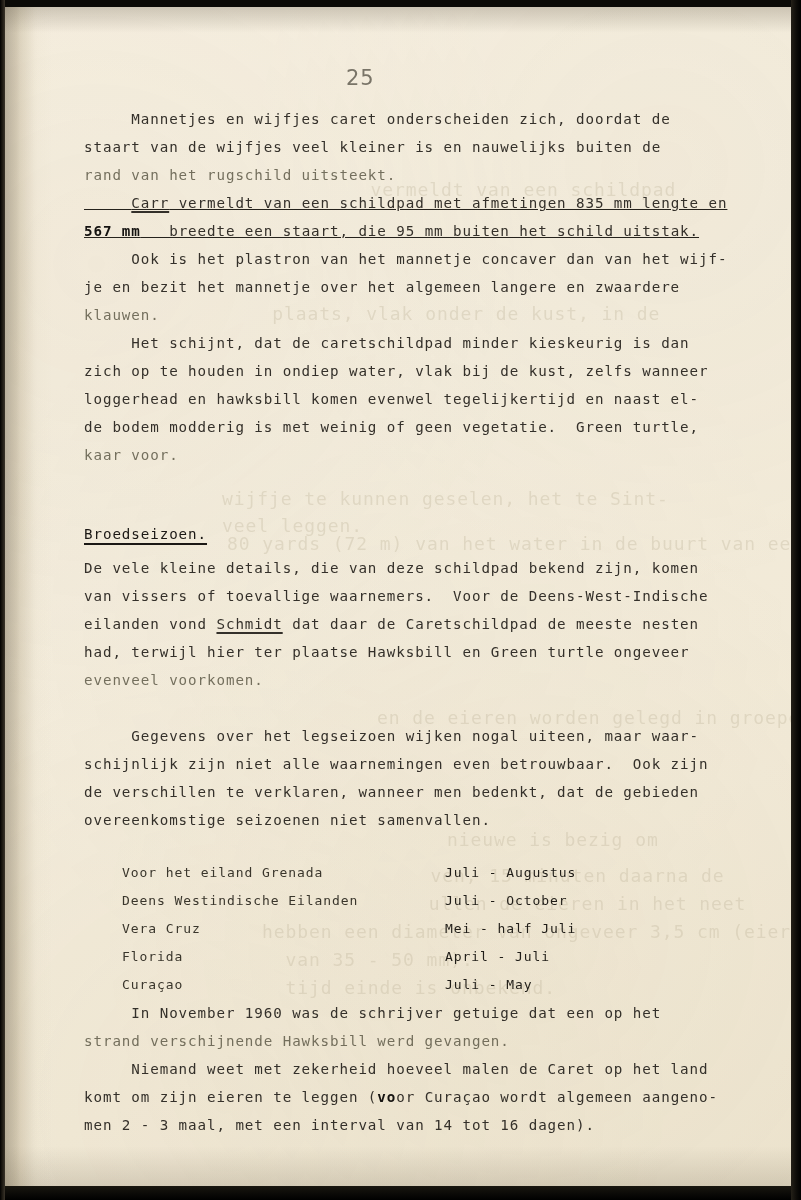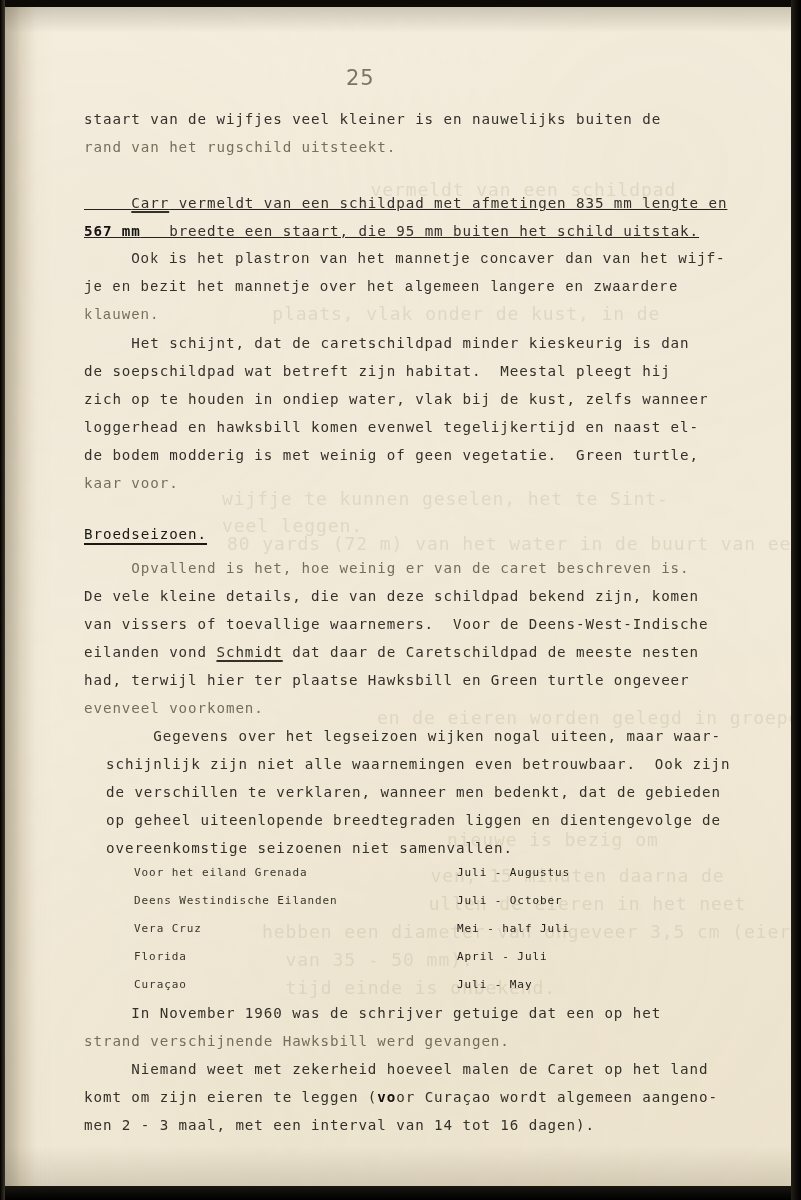--- a/index.html
+++ b/index.html
@@ -139,23 +139,23 @@
     color: #1b1815;
     text-decoration: underline;
     text-decoration-thickness: 1.8px;
     text-underline-offset: 4px;
     white-space: pre;
   }
 
   
   .season-table {
     position: absolute;
-    left: 134px;
+    left: 122px;
     top: 859px;
-    font-size: 11px;
+    font-size: 13px;
     line-height: 28.1px;
     letter-spacing: 0.92px;
   }
   .season-row { display: flex; height: 28.1px; }
   .season-place  { width: 323px; white-space: pre; color: #3a362c; }
   .season-months { white-space: pre; color: #201d18; }
 
   
   .bleed {
     position: absolute;
@@ -188,60 +188,58 @@
   <div class="bleed" style="left:370px; top:890px;">     ullen de eieren in het neet</div>
   <div class="bleed" style="left:215px; top:918px;">    hebben een diameter van ongeveer 3,5 cm (eieren</div>
   <div class="bleed" style="left:215px; top:946px;">      van 35 - 50 mm).</div>
   <div class="bleed" style="left:215px; top:974px;">      tijd einde is onbekend.</div>
 
   <div id="content">
 
     <div class="page-number">25</div>
 
     <div class="body-text" style="top:105px;">
+      <span class="line ink-mid">     Mannetjes en wijfjes caret onderscheiden zich, doordat de</span>
       <span class="line ink-mid">staart van de wijfjes veel kleiner is en nauwelijks buiten de</span>
       <span class="line ink-light">rand van het rugschild uitsteekt.</span>
     </div>
 
     <div class="body-text" style="top:189px;text-decoration:underline;">
       <span class="line ink-mid">     <span class="u">Carr</span><span> vermeldt van een schildpad met afmetingen 835 mm lengte en</span></span>
       <span class="line ink-mid"><span class="ink-dark">567 mm</span><span>   breedte een staart, die 95 mm buiten het schild uitstak.</span></span>
     </div>
 
-    <div class="body-text" style="top:245px;font-family:Liberation Mono, monospace;">
+    <div class="body-text" style="top:245px;">
       <span class="line ink-mid">     Ook is het plastron van het mannetje concaver dan van het wijf-</span>
       <span class="line ink-mid">je en bezit het mannetje over het algemeen langere en zwaardere</span>
       <span class="line ink-light">klauwen.</span>
     </div>
 
     <div class="body-text" style="top:329px;">
       <span class="line ink-mid">     Het schijnt, dat de caretschildpad minder kieskeurig is dan</span>
-      <span class="line ink-mid">de soepschildpad wat betreft zijn habitat.  Meestal pleegt hij</span>
       <span class="line ink-mid">zich op te houden in ondiep water, vlak bij de kust, zelfs wanneer</span>
       <span class="line ink-mid">loggerhead en hawksbill komen evenwel tegelijkertijd en naast el-</span>
       <span class="line ink-mid">de bodem modderig is met weinig of geen vegetatie.  Green turtle,</span>
       <span class="line ink-light">kaar voor.</span>
     </div>
 
     <div class="heading">Broedseizoen.</div>
 
     <div class="body-text" style="top:554px;">
-      <span class="line ink-light">     Opvallend is het, hoe weinig er van de caret beschreven is.</span>
       <span class="line ink-mid">De vele kleine details, die van deze schildpad bekend zijn, komen</span>
       <span class="line ink-mid">van vissers of toevallige waarnemers.  Voor de Deens-West-Indische</span>
       <span class="line ink-mid"><span>eilanden vond </span><span class="u">Schmidt</span><span> dat daar de Caretschildpad de meeste nesten</span></span>
       <span class="line ink-mid">had, terwijl hier ter plaatse Hawksbill en Green turtle ongeveer</span>
       <span class="line ink-light">evenveel voorkomen.</span>
     </div>
 
-    <div class="body-text" style="top:722px;margin-left:22px;">
+    <div class="body-text" style="top:722px;">
       <span class="line ink-mid">     Gegevens over het legseizoen wijken nogal uiteen, maar waar-</span>
       <span class="line ink-mid">schijnlijk zijn niet alle waarnemingen even betrouwbaar.  Ook zijn</span>
       <span class="line ink-mid">de verschillen te verklaren, wanneer men bedenkt, dat de gebieden</span>
-      <span class="line ink-mid">op geheel uiteenlopende breedtegraden liggen en dientengevolge de</span>
       <span class="line ink-mid">overeenkomstige seizoenen niet samenvallen.</span>
     </div>
 
     <div class="season-table">
       <div class="season-row">
         <span class="season-place">Voor het eiland Grenada</span>
         <span class="season-months">Juli - Augustus</span>
       </div>
       <div class="season-row">
         <span class="season-place">Deens Westindische Eilanden</span>

